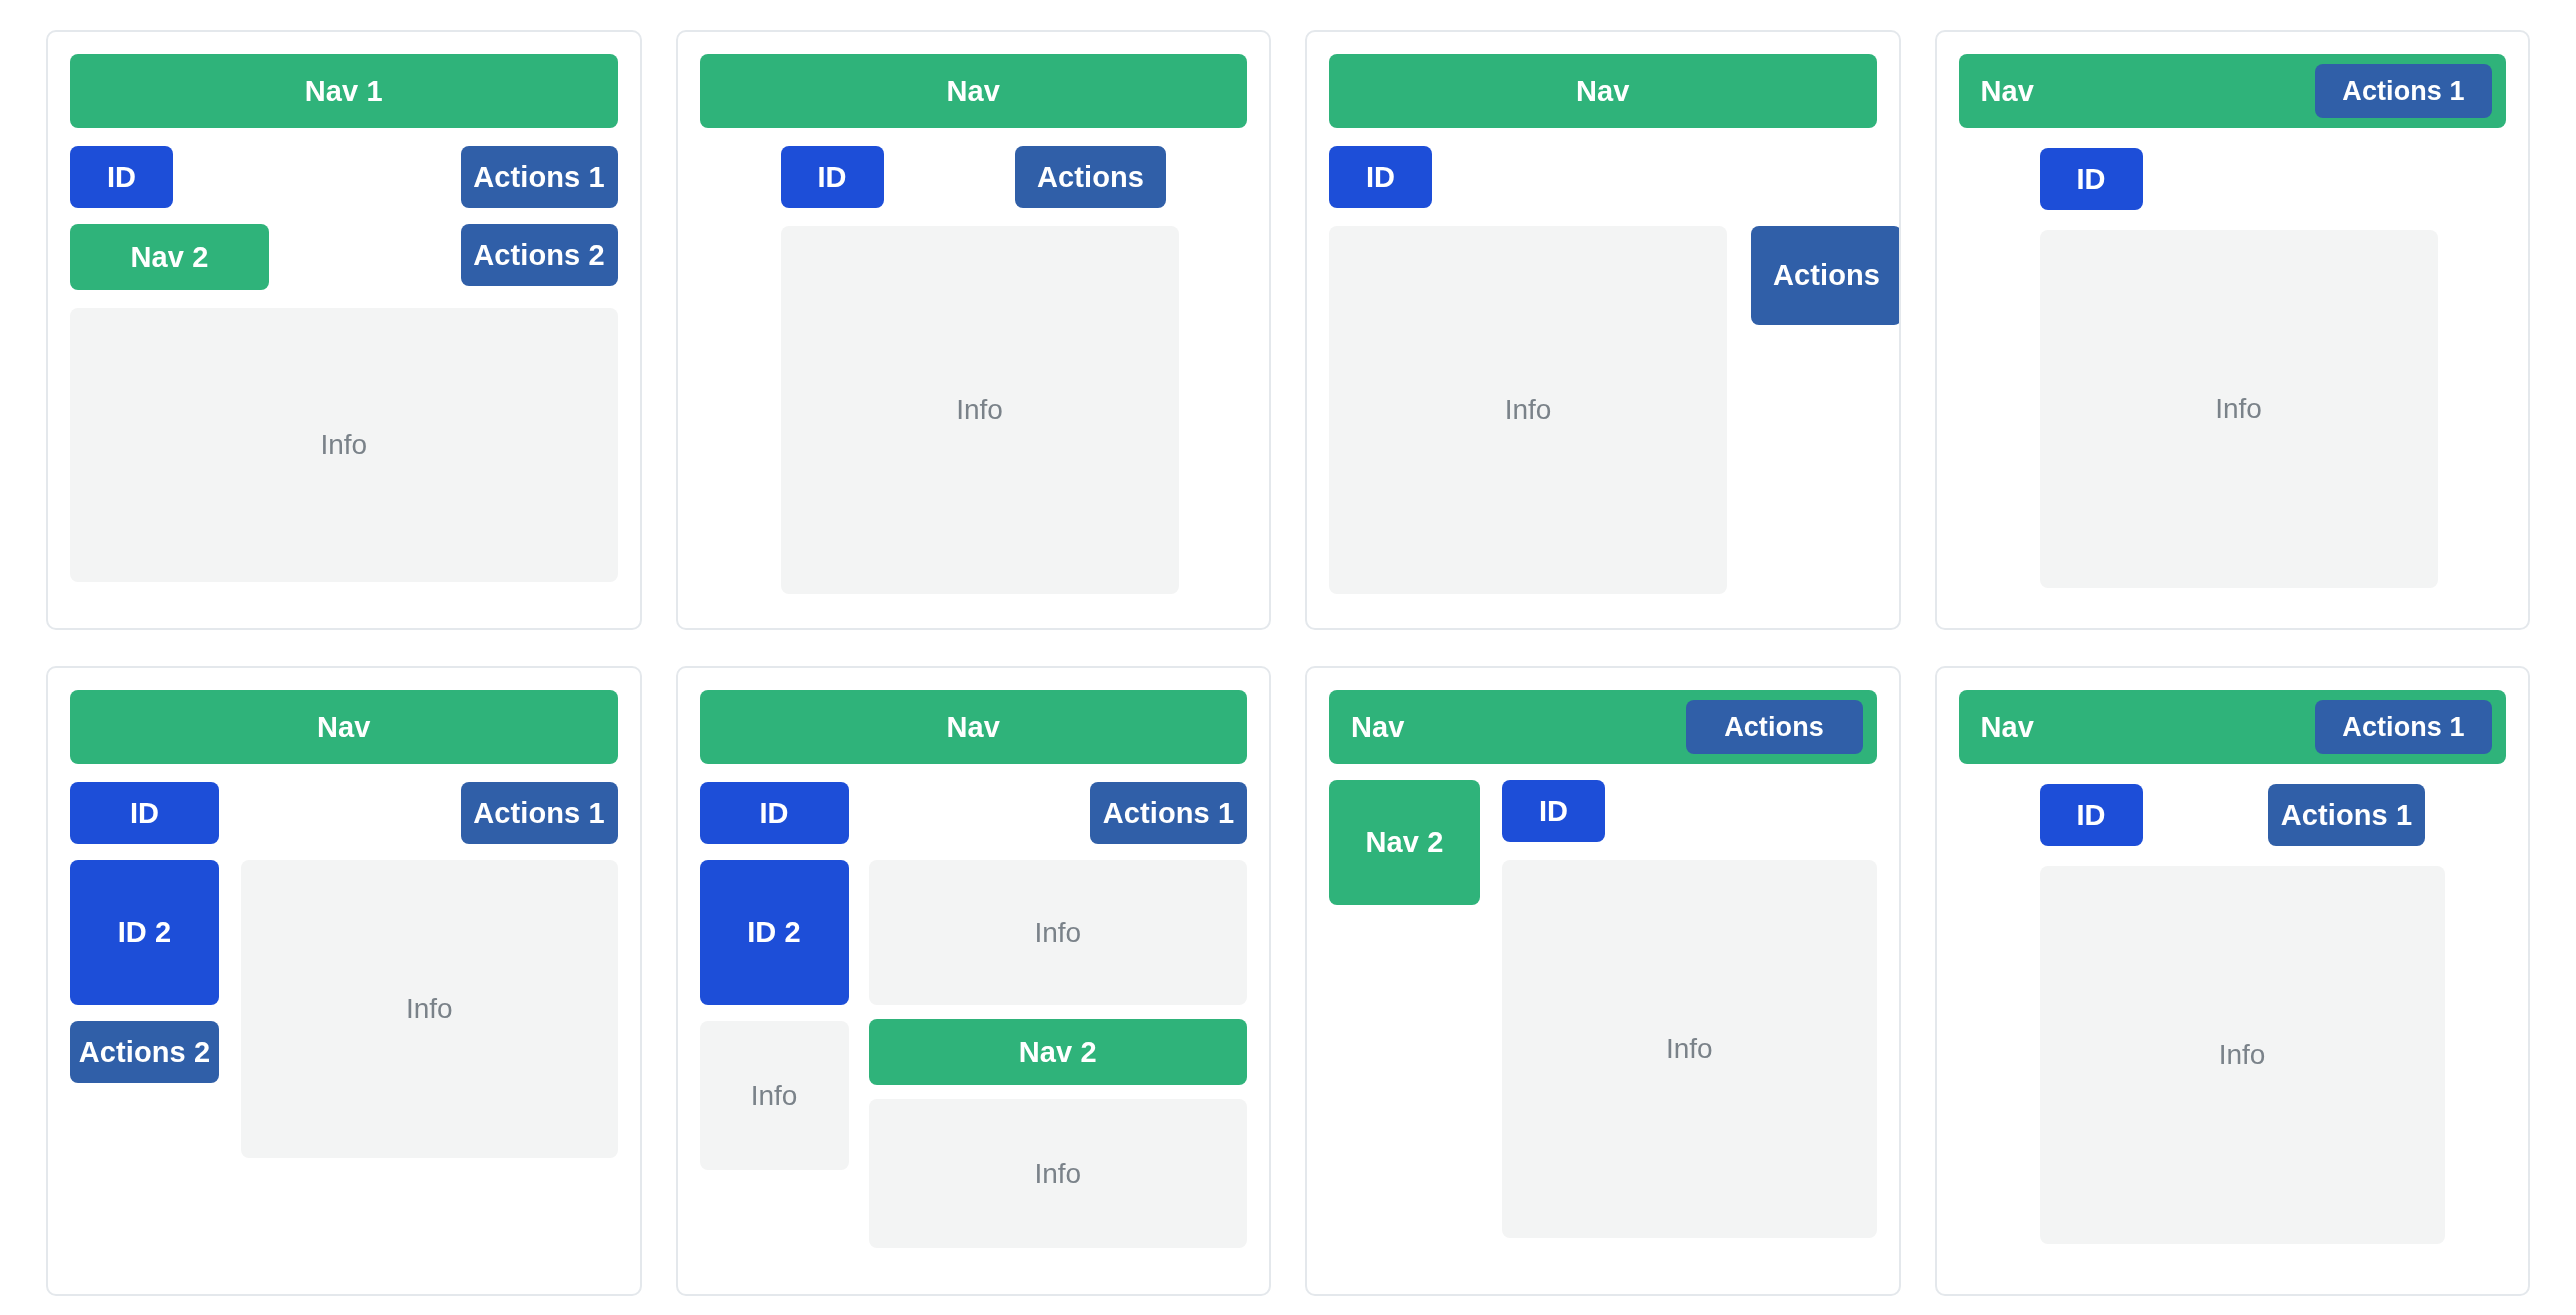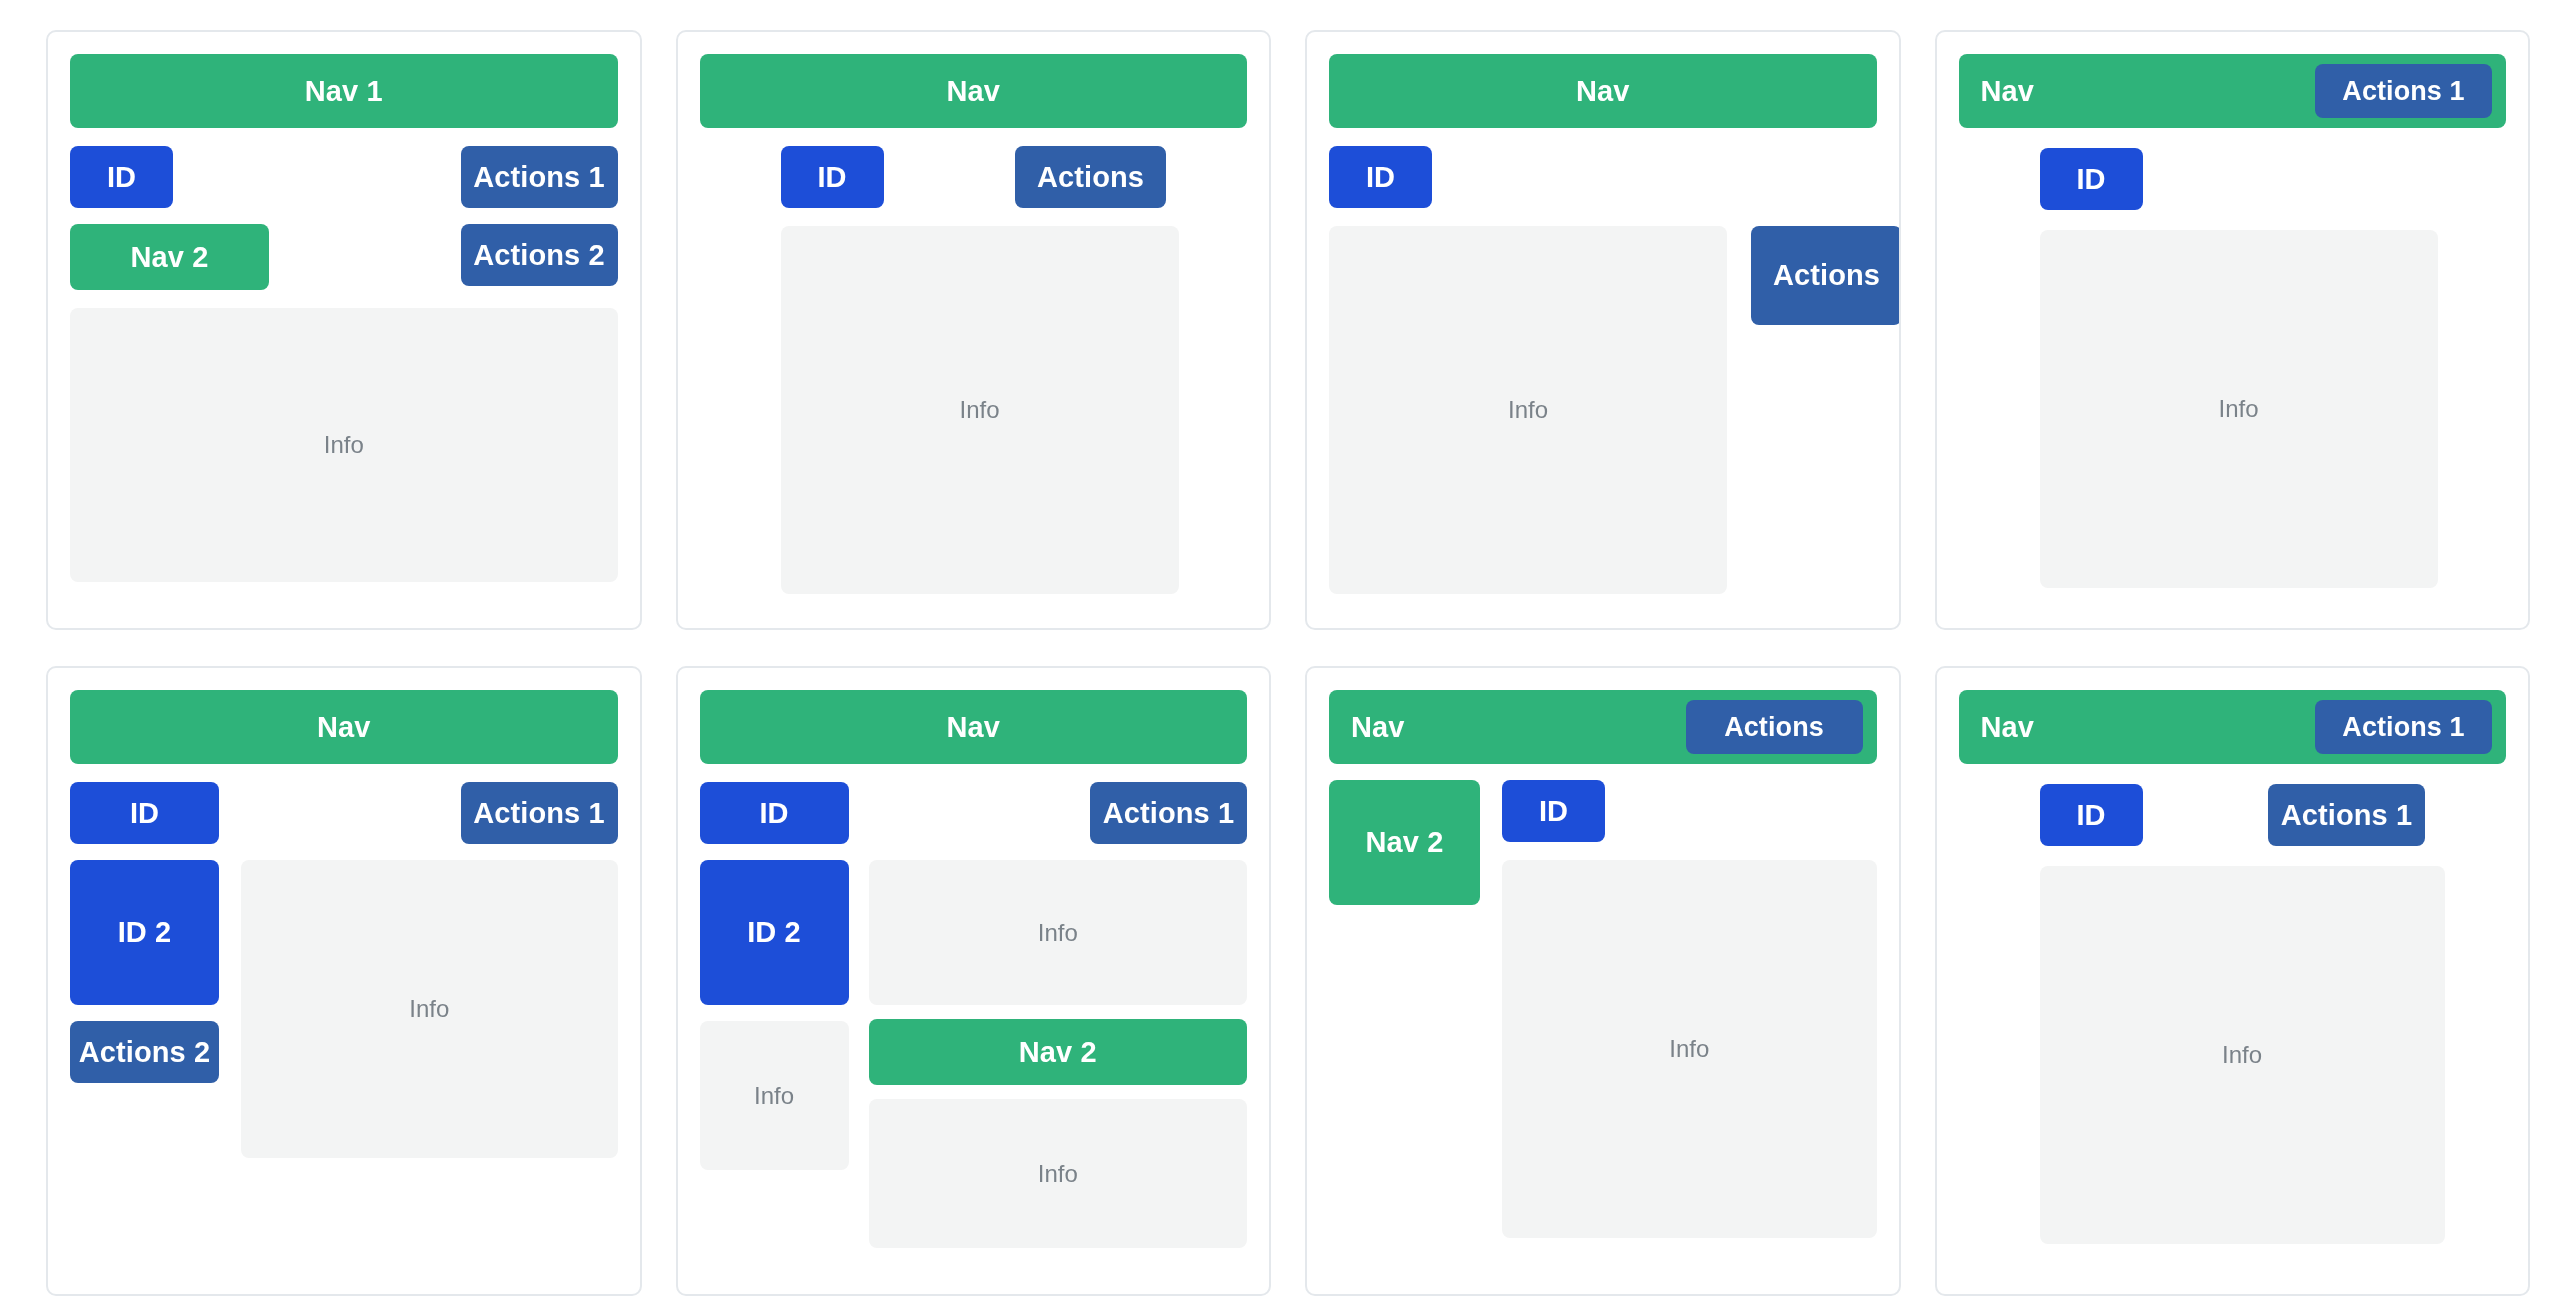--- a/index.html
+++ b/index.html
@@ -43,21 +43,21 @@
   .nav   { background: #2fb37a; }
   .id    { background: #1d4ed8; }
   .act   { background: #305fa8; }
   .info  {
     background: #f3f4f4;
     border-radius: 8px;
     display: flex;
     align-items: center;
     justify-content: center;
     color: #7a8289;
-    font-size: 24px;
+    font-size: 28px;
     font-weight: 400;
     flex: none;
   }
   
   .navbar-full { height: 74px; width: 100%; }
   .navbar-left {
     height: 74px; width: 100%;
     justify-content: flex-start;
     padding-left: 22px;
     position: relative;

